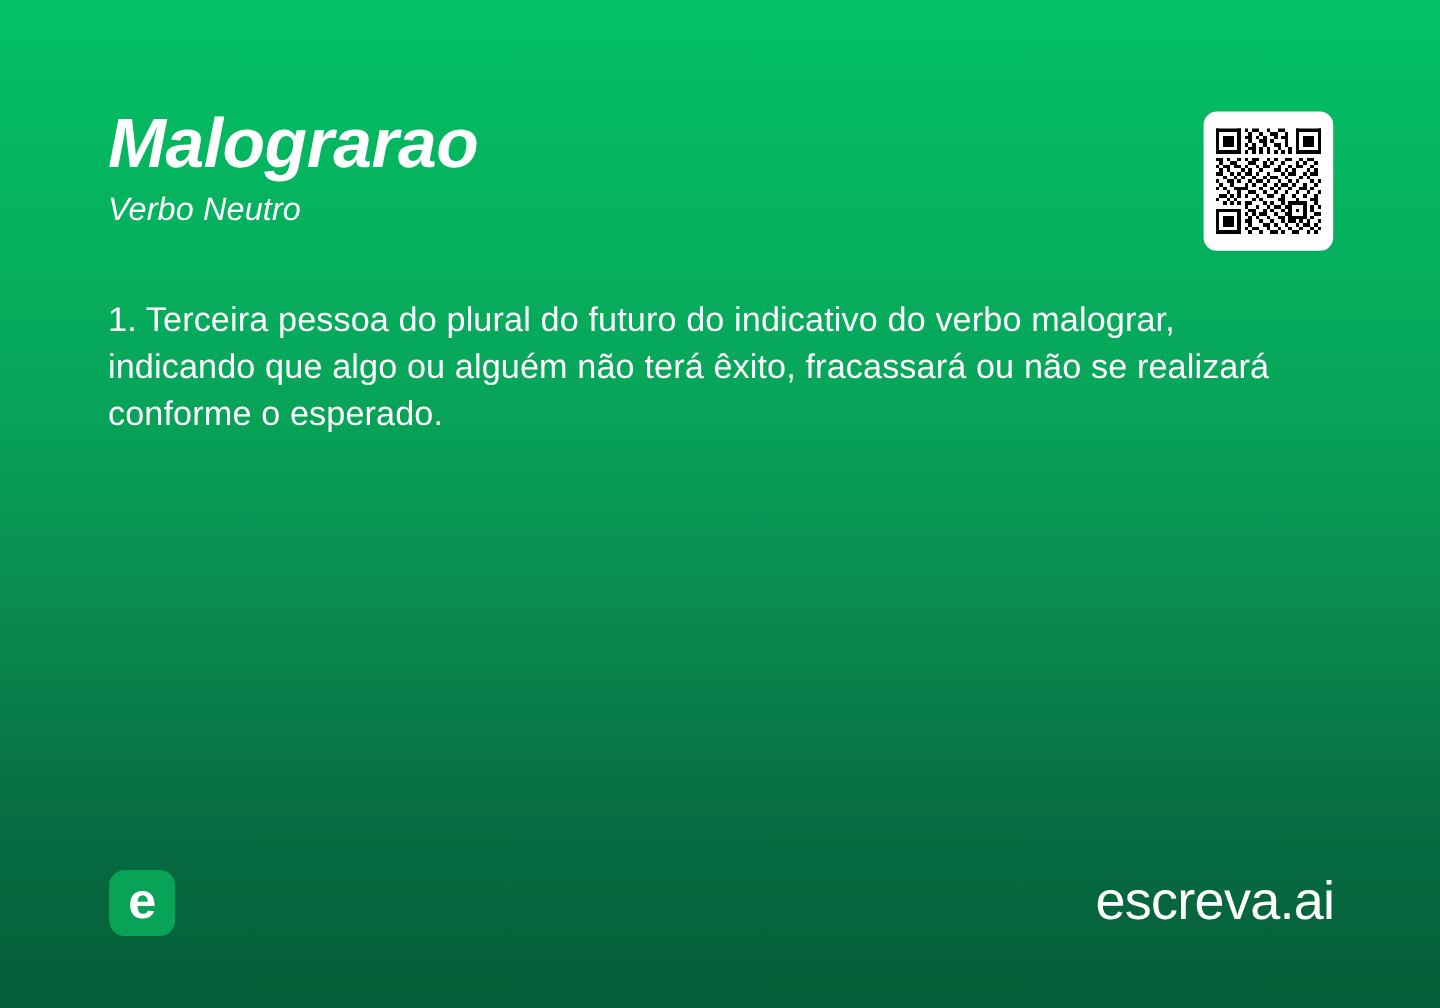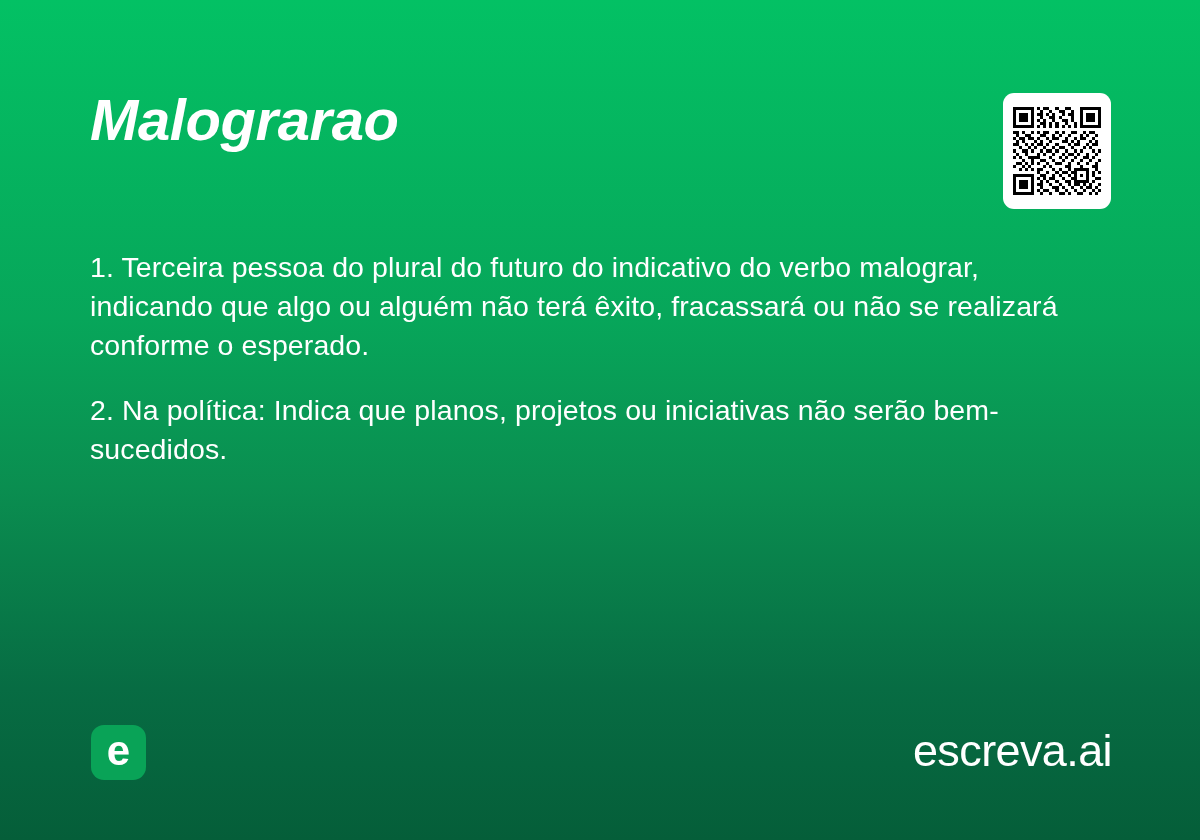--- a/index.html
+++ b/index.html
@@ -123,20 +123,21 @@
     letter-spacing: -0.6px;
   }
 </style>
 </head>
 <body>
 
 <div class="card">
 
   <div class="header">
     <h1 class="word-title">Malograrao</h1>
+    <p class="word-class">Verbo Neutro</p>
   </div>
 
   <div class="qr-panel">
     <svg viewBox="0 0 29 29" aria-hidden="true">
       <rect x="0" y="0" width="29" height="29" fill="#ffffff"></rect>
       <g fill="#000000">
 
         <rect x="0" y="0" width="7" height="1"></rect>
           <rect x="0" y="6" width="7" height="1"></rect>
         <rect x="0" y="0" width="1" height="7"></rect>
@@ -376,21 +377,20 @@
           <rect x="18" y="28" width="1" height="1"></rect>
         <rect x="21" y="28" width="2" height="1"></rect>
           <rect x="25" y="28" width="1" height="1"></rect>
         <rect x="27" y="28" width="1" height="1"></rect>
       </g>
     </svg>
   </div>
 
   <div class="definitions">
     <p class="definition">1. Terceira pessoa do plural do futuro do indicativo do verbo malograr, indicando que algo ou alguém não terá êxito, fracassará ou não se realizará conforme o esperado.</p>
-    <p class="definition">2. Na política: Indica que planos, projetos ou iniciativas não serão bem-sucedidos.</p>
   </div>
 
   <div class="logo-tile">
     <span class="glyph">e</span>
   </div>
 
   <div class="brand-wordmark">escreva.ai</div>
 
 </div>
 

